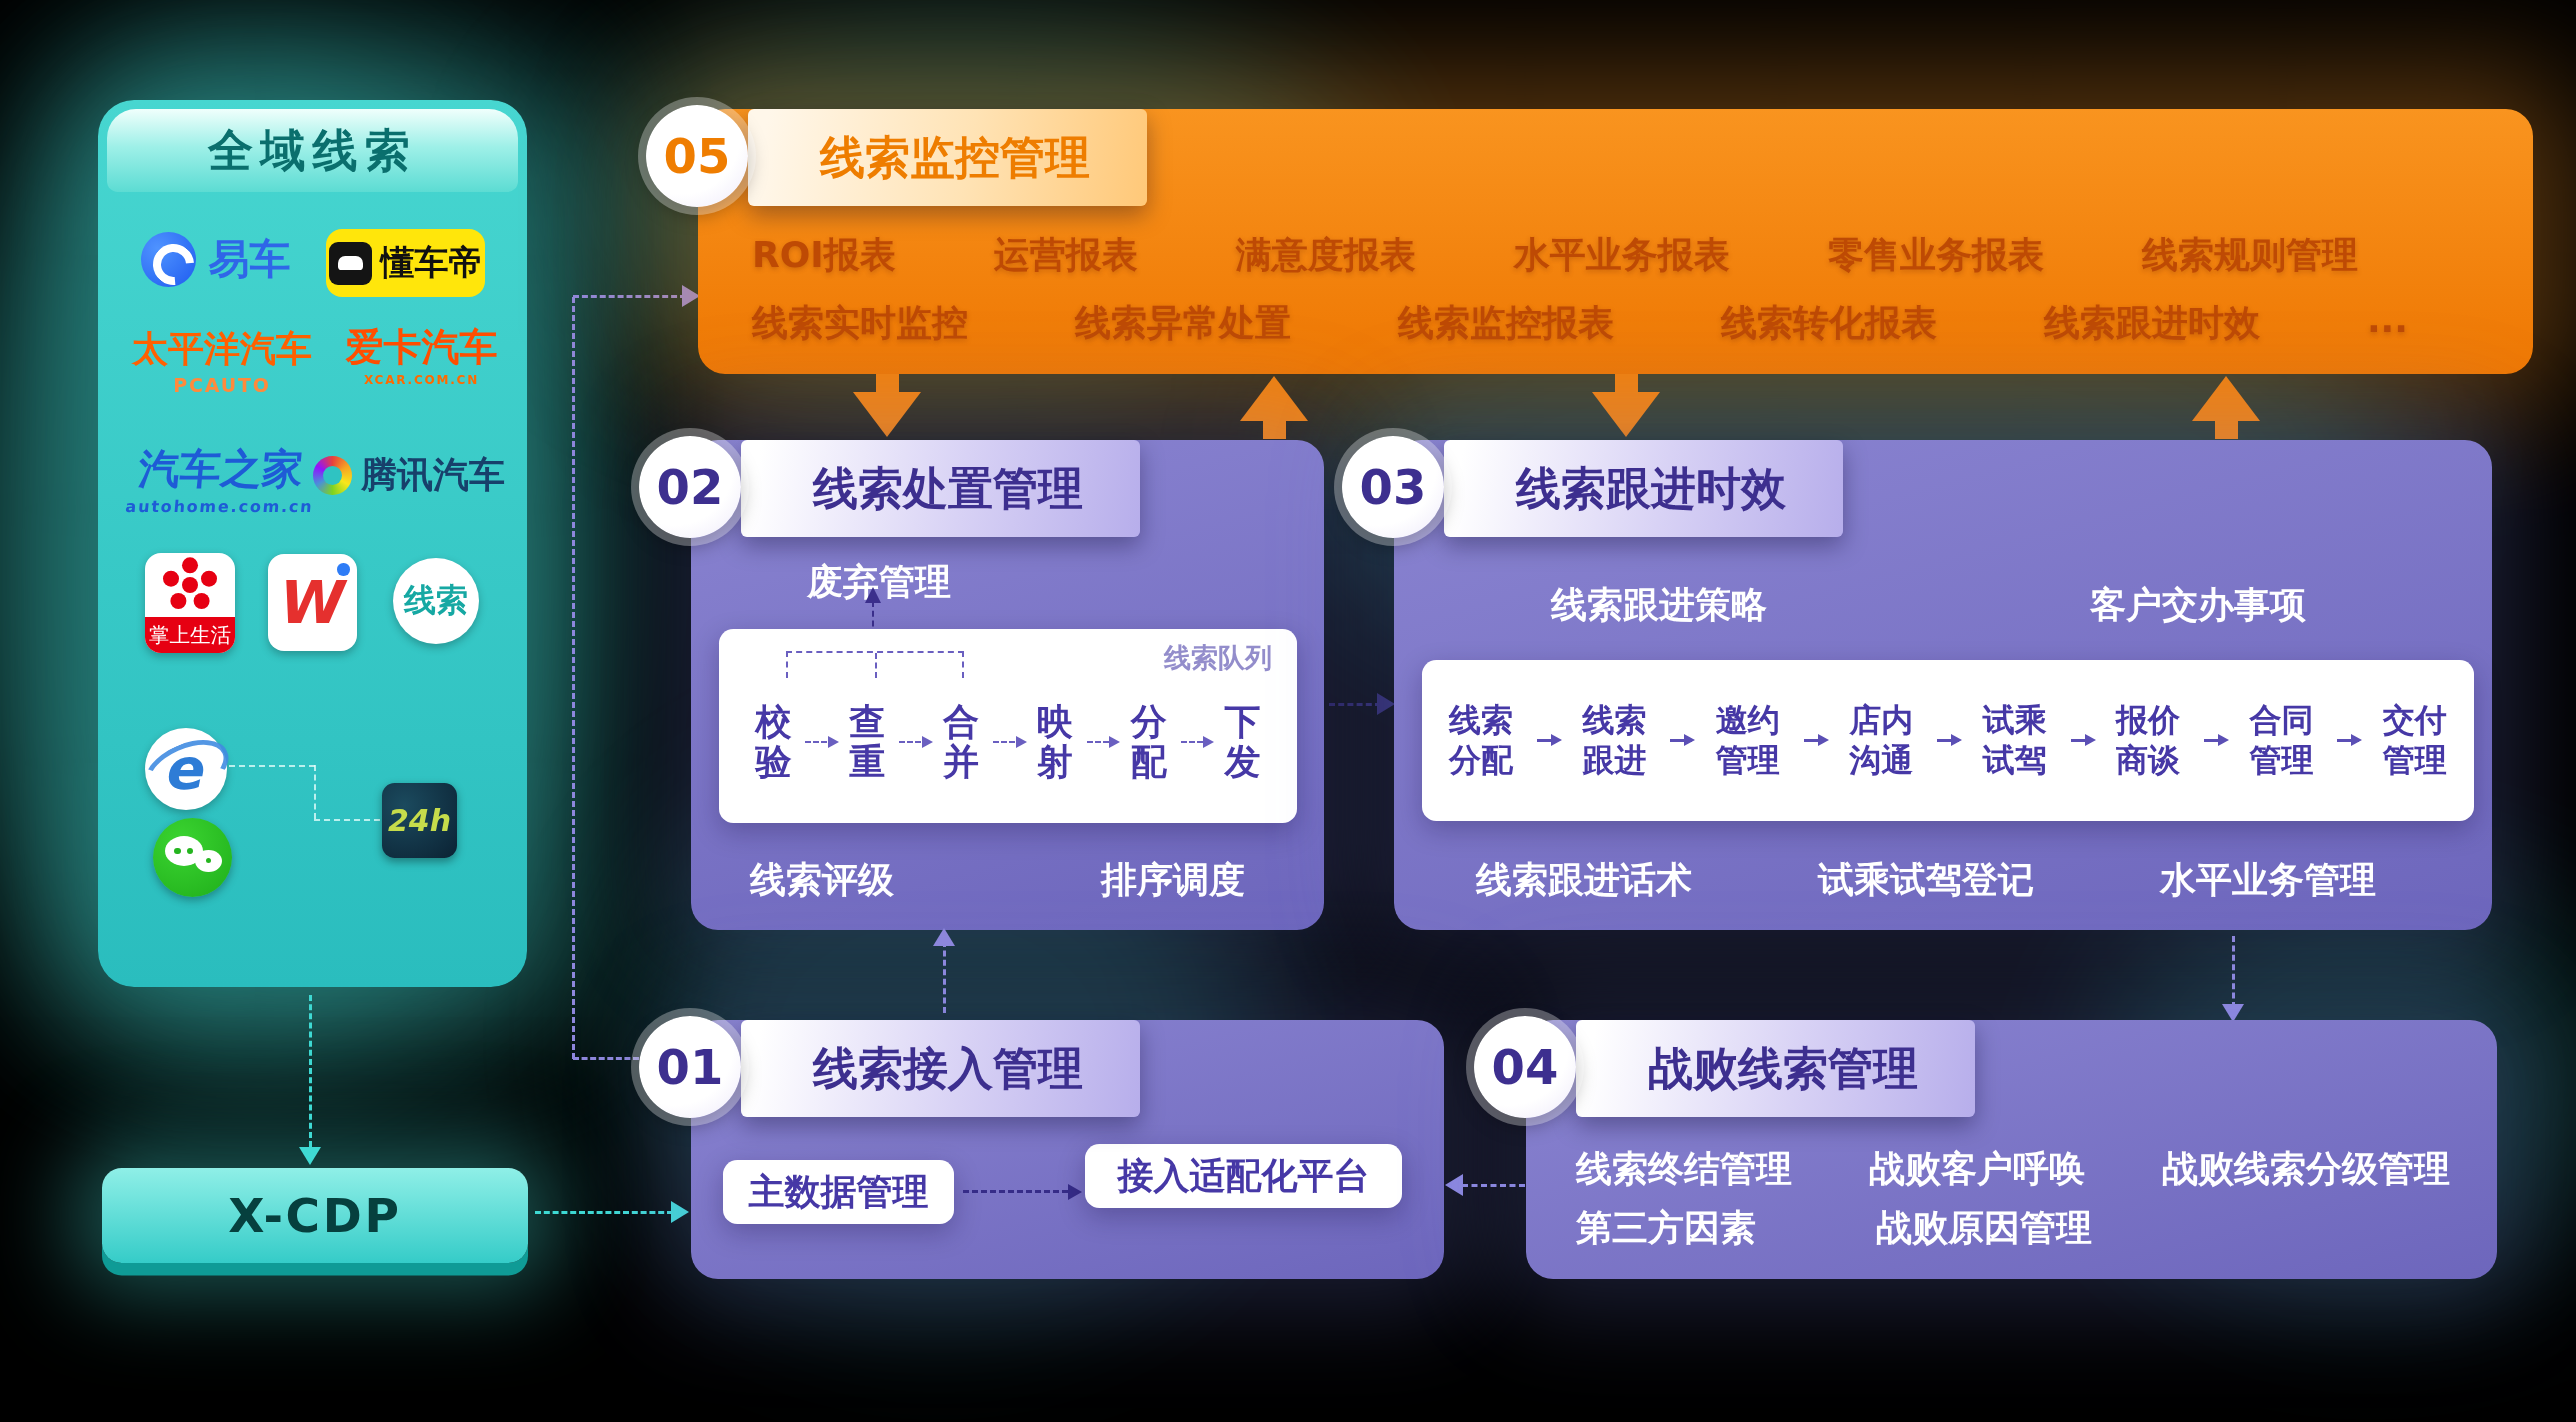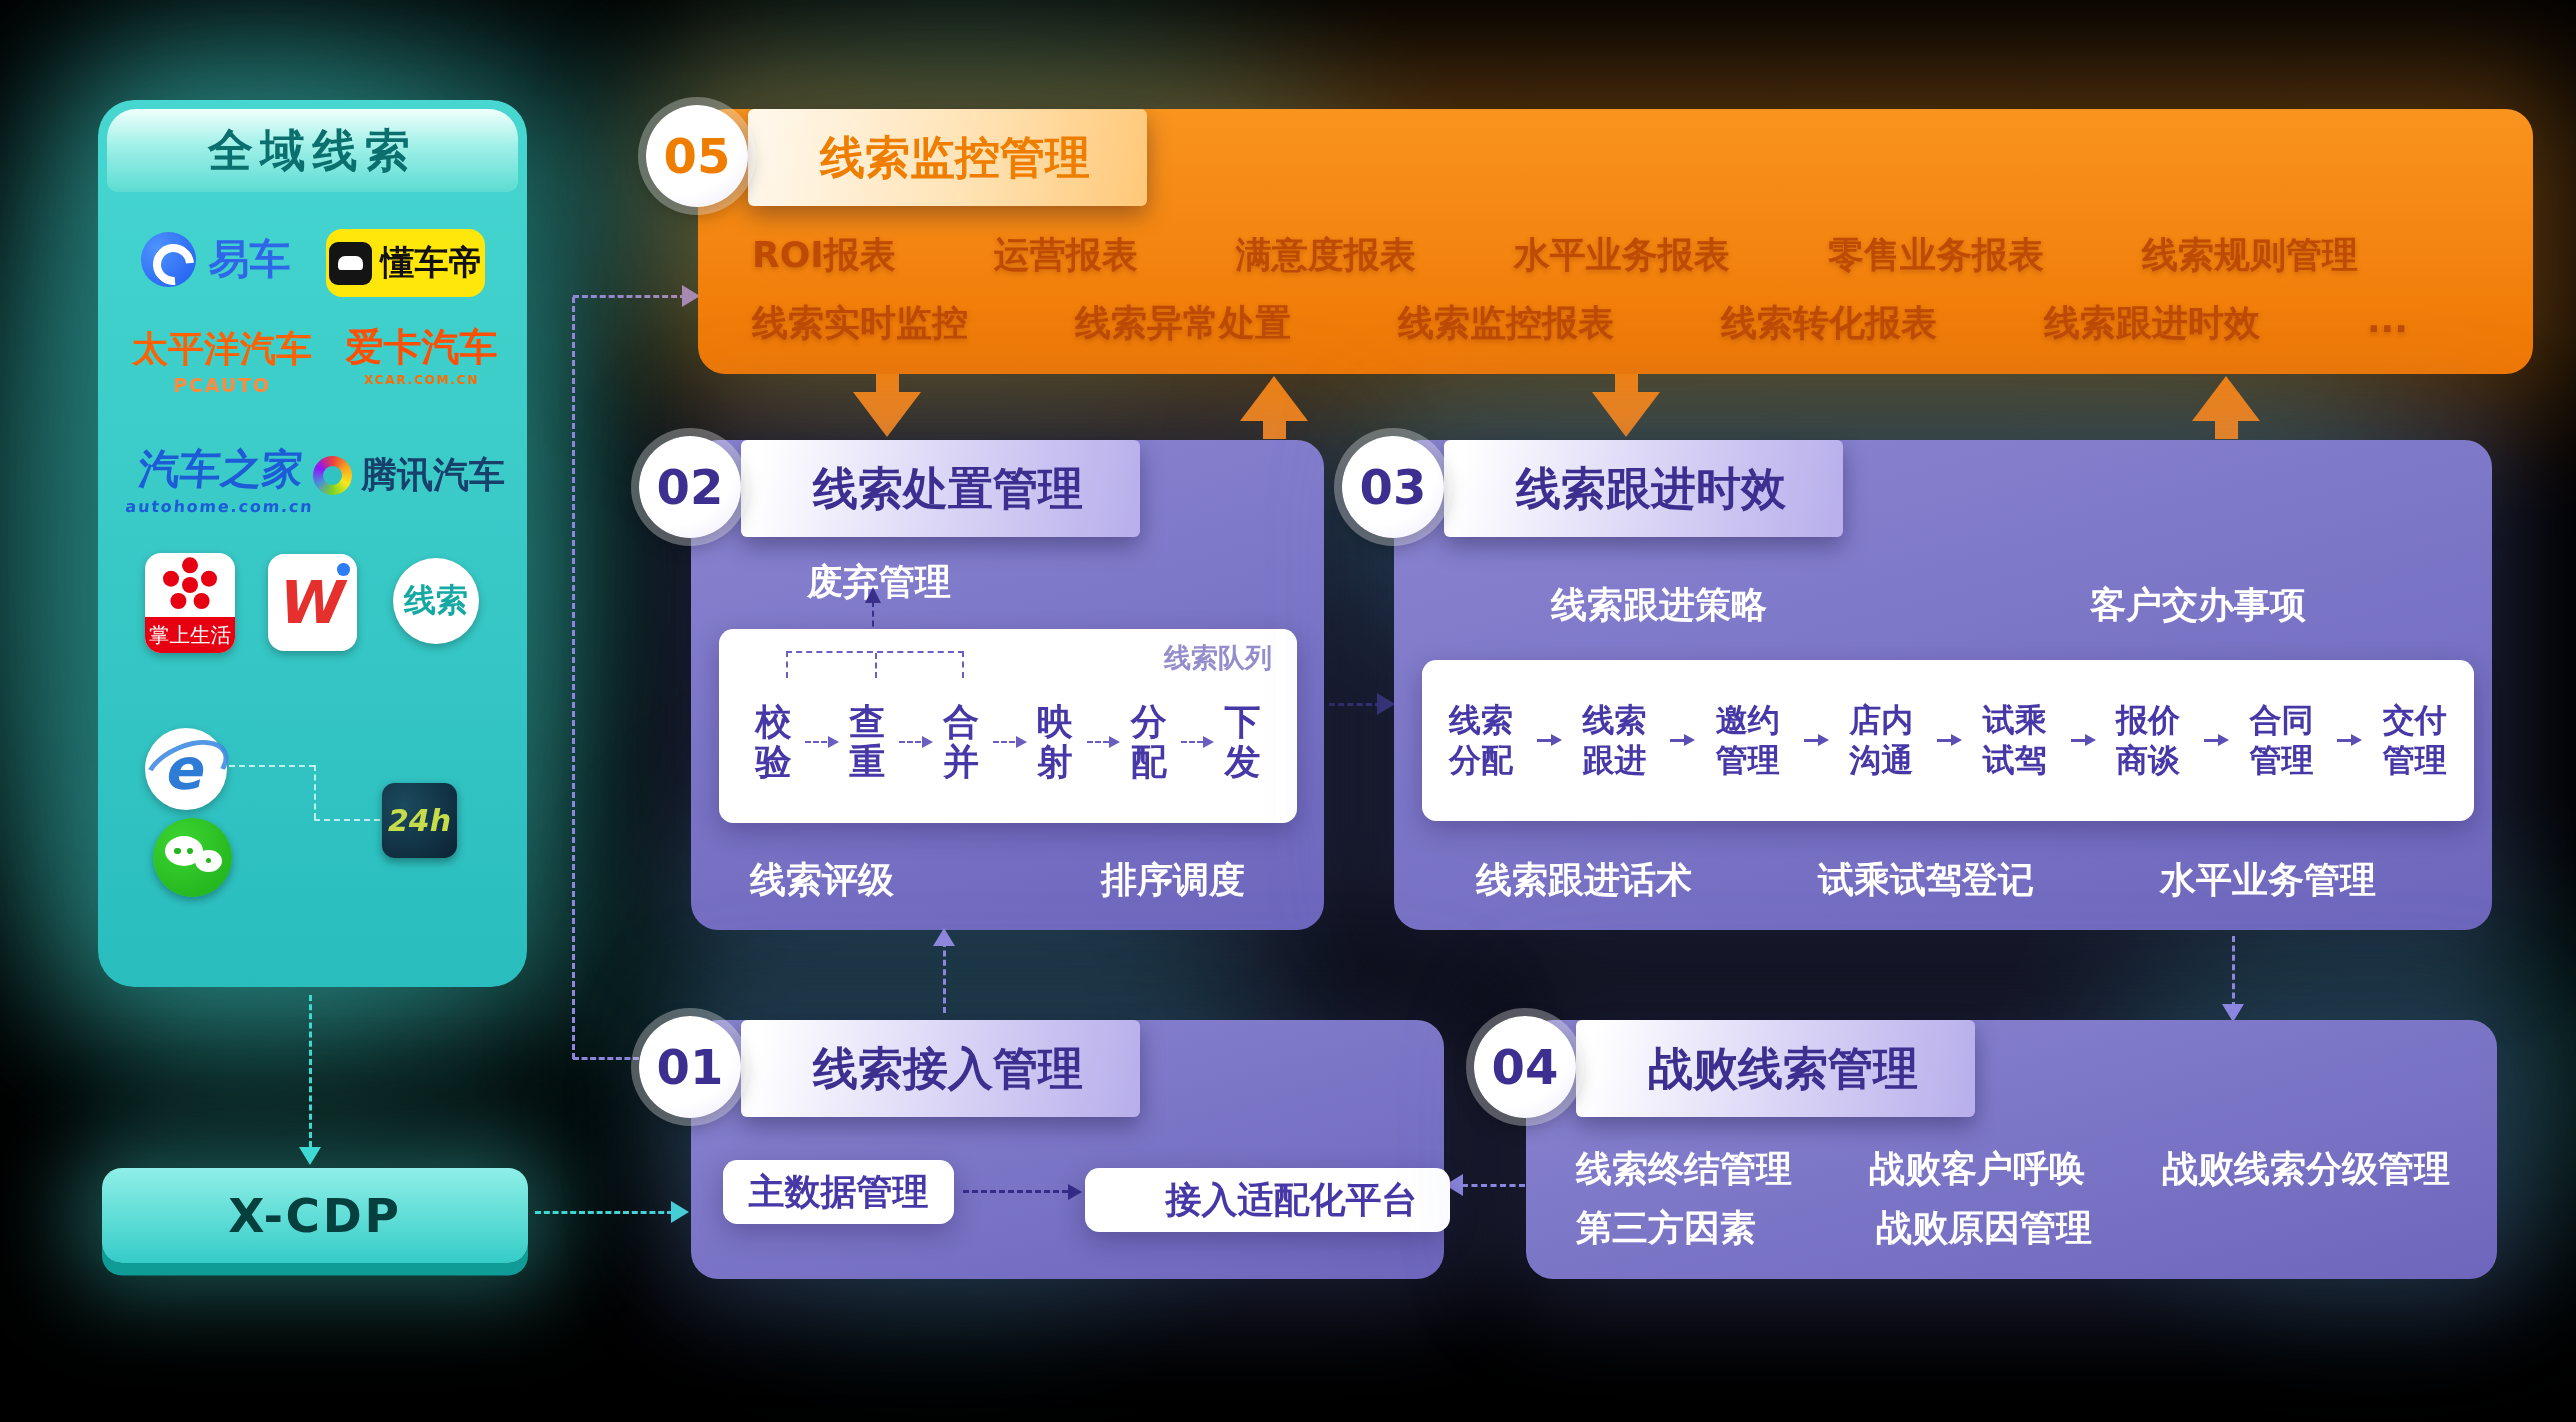--- a/index.html
+++ b/index.html
@@ -346,21 +346,21 @@
 
   <div class="dl-h purp-c" style="left:1462px;top:1184px;width:63px;"></div>
   <div class="tri" style="left:1445px;top:1174px;border-top:11.6px solid transparent;border-bottom:11.6px solid transparent;border-right:18px solid #8E87DC;"></div>
 
   <div class="panel purple" style="left:691px;top:1020px;width:753px;height:259px;">
     <div class="plabel purple-l">线索接入管理</div>
     <div class="badge purple-b">01</div>
 
     <div class="wbox" style="left:32px;top:140px;width:231px;height:64px;display:flex;align-items:center;justify-content:center;font-size:36px;font-weight:bold;color:#4638A6;">主数据管理</div>
     <div class="p01arrow"></div>
-    <div class="wbox" style="left:394px;top:148px;width:317px;height:64px;display:flex;align-items:center;justify-content:center;font-size:36px;font-weight:bold;color:#4638A6;padding-left:48px;">接入适配化平台</div>
+    <div class="wbox" style="left:394px;top:124px;width:317px;height:64px;display:flex;align-items:center;justify-content:center;font-size:36px;font-weight:bold;color:#4638A6;">接入适配化平台</div>
   </div>
 
   <div class="panel purple" style="left:1526px;top:1020px;width:971px;height:259px;">
     <div class="plabel purple-l">战败线索管理</div>
     <div class="badge purple-b">04</div>
 
     <div style="position:absolute;top:125px;left:0;right:0;display:flex;justify-content:space-between;padding:0 47px 0 50px;">
       <span class="wlabel">线索终结管理</span>
       <span class="wlabel">战败客户呼唤</span>
       <span class="wlabel">战败线索分级管理</span>

